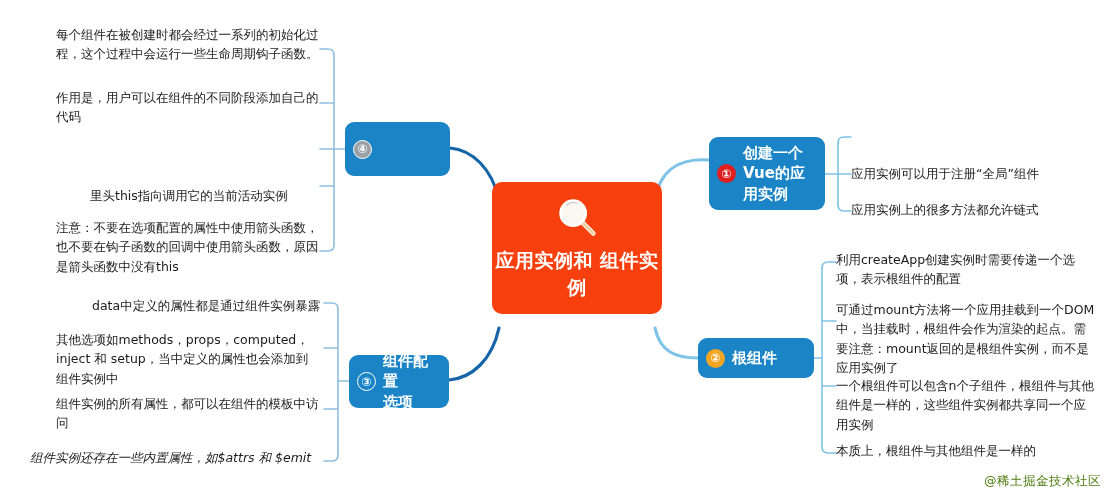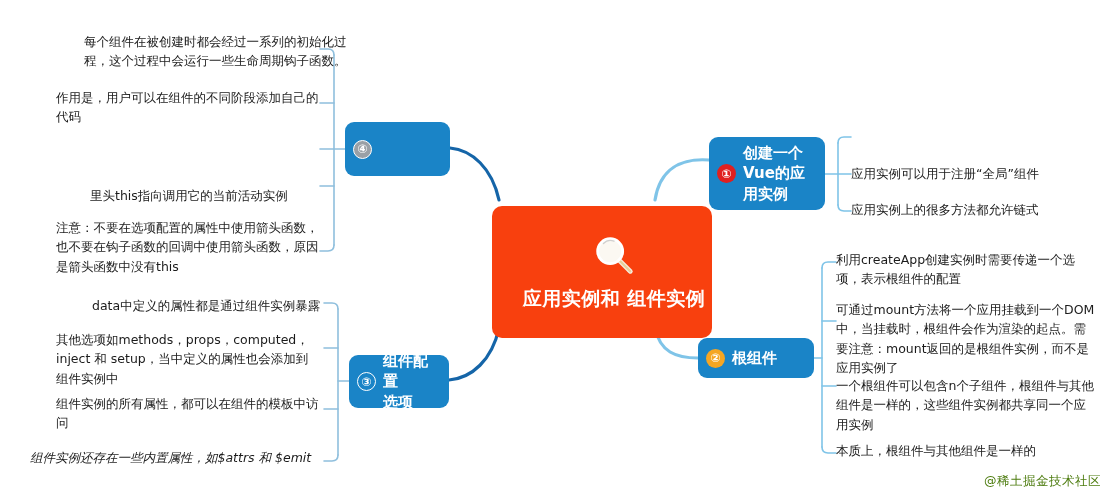--- a/index.html
+++ b/index.html
@@ -25,31 +25,30 @@
     top: 0;
     width: 1117px;
     height: 500px;
     pointer-events: none;
   }
 
   
   .center-node {
     position: absolute;
     left: 492px;
-    top: 206px;
-    width: 196px;
+    top: 182px;
+    width: 170px;
     height: 132px;
     background: #f8400e;
     border-radius: 10px;
     display: flex;
     flex-direction: column;
     align-items: center;
     justify-content: center;
     z-index: 5;
-    padding-left: 24px;
   }
   .center-icon {
     width: 46px;
     height: 46px;
     margin-bottom: 6px;
   }
   .center-title {
     color: #ffffff;
     font-size: 19px;
     font-weight: bold;
@@ -205,20 +204,20 @@
 选项</span>
   </div>
   <div class="leaf left ralign" style="left:92px; top:296px; width:236px;">data中定义的属性都是通过组件实例暴露</div>
   <div class="leaf left" style="left:56px; top:330px; width:264px;">其他选项如methods，props，computed，inject 和 setup，当中定义的属性也会添加到组件实例中</div>
   <div class="leaf left" style="left:56px; top:394px; width:264px;">组件实例的所有属性，都可以在组件的模板中访问</div>
   <div class="leaf left ralign" style="left:30px; top:448px; width:290px;font-style:italic;">组件实例还存在一些内置属性，如$attrs 和 $emit</div>
 
   <div class="topic" id="topic-4">
     <span class="badge" style="background:#9aa0a6;border:1.6px solid #ffffff;box-sizing:border-box;">④</span>
   </div>
-  <div class="leaf left" style="left:56px; top:32px; width:264px;margin-left:28px;">每个组件在被创建时都会经过一系列的初始化过程，这个过程中会运行一些生命周期钩子函数。</div>
+  <div class="leaf left" style="left:56px; top:25px; width:264px;">每个组件在被创建时都会经过一系列的初始化过程，这个过程中会运行一些生命周期钩子函数。</div>
   <div class="leaf left" style="left:56px; top:88px; width:264px;">作用是，用户可以在组件的不同阶段添加自己的代码</div>
   <div class="leaf left ralign" style="left:90px; top:186px; width:230px;">里头this指向调用它的当前活动实例</div>
   <div class="leaf left" style="left:56px; top:218px; width:264px;">注意：不要在选项配置的属性中使用箭头函数，也不要在钩子函数的回调中使用箭头函数，原因是箭头函数中没有this</div>
 
   <div class="watermark">@稀土掘金技术社区</div>
 
 </div>
 
 </body></html>

